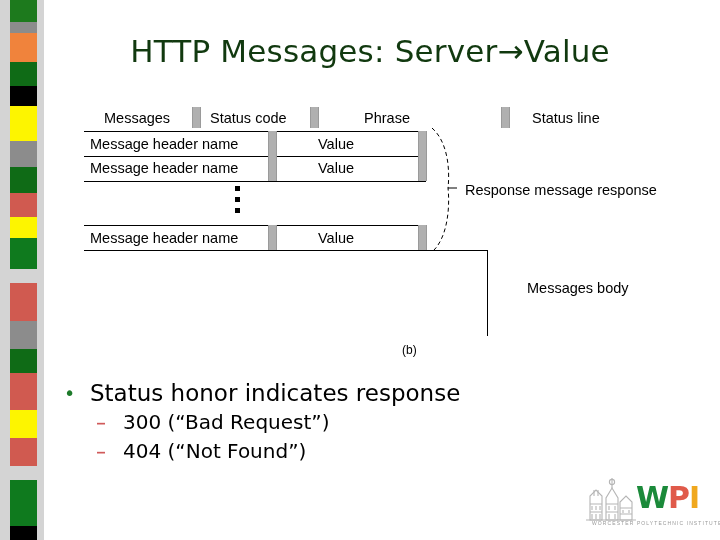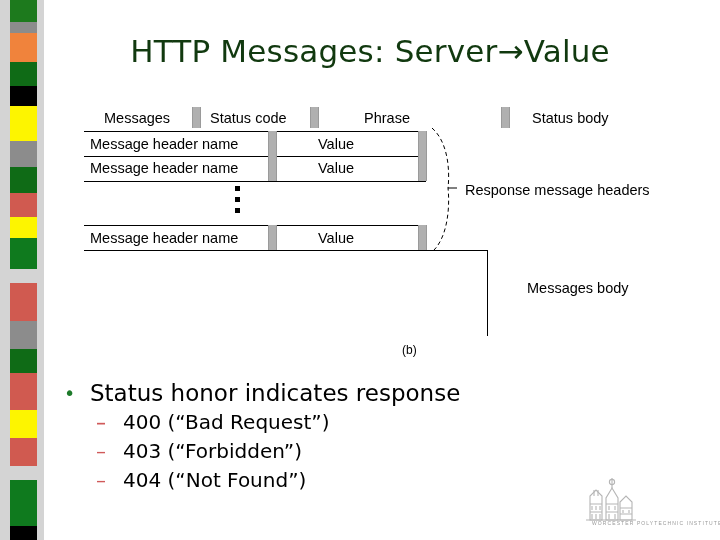--- a/index.html
+++ b/index.html
@@ -203,21 +203,21 @@
 <div id="slide-title">HTTP Messages: Server→Value</div>
 
 <div id="diagram">
 
   <div class="dg-label" style="left:104px; top:110px;">Messages</div>
   <div class="sep-bar" style="left:192px; top:107px; width:7px; height:21px;"></div>
   <div class="dg-label" style="left:210px; top:110px;">Status code</div>
   <div class="sep-bar" style="left:310px; top:107px; width:7px; height:21px;"></div>
   <div class="dg-label" style="left:364px; top:110px;">Phrase</div>
   <div class="sep-bar" style="left:501px; top:107px; width:7px; height:21px;"></div>
-  <div class="dg-label" style="left:532px; top:110px;">Status body</div>
+  <div class="dg-label" style="left:532px; top:110px;">Status line</div>
 
   <div class="hline" style="left:84px; top:131px; width:342px;"></div>
   <div class="dg-label" style="left:90px; top:136px;">Message header name</div>
   <div class="sep-bar" style="left:268px; top:131px; width:7px; height:25px;"></div>
   <div class="dg-label" style="left:318px; top:136px;">Value</div>
   <div class="sep-bar" style="left:418px; top:131px; width:7px; height:25px;"></div>
   <div class="hline" style="left:84px; top:156px; width:342px;"></div>
 
   <div class="dg-label" style="left:90px; top:160px;">Message header name</div>
   <div class="sep-bar" style="left:268px; top:156px; width:7px; height:25px;"></div>
@@ -236,43 +236,42 @@
   <div class="sep-bar" style="left:418px; top:225px; width:7px; height:25px;"></div>
   <div class="hline" style="left:84px; top:250px; width:404px;"></div>
 
   <div class="vline" style="left:487px; top:250px; height:86px;"></div>
 
   <svg style="position:absolute; left:428px; top:126px;" width="46" height="130">
     <path d="M 4 2 C 20 16, 22 44, 20 62 C 22 80, 20 112, 4 126" fill="none" stroke="#000000" stroke-width="1" stroke-dasharray="4,3"></path>
     <path d="M 20 62 L 29 62" fill="none" stroke="#000000" stroke-width="1"></path>
   </svg>
 
-  <div class="dg-label" style="left:465px; top:182px;">Response message headers</div>
+  <div class="dg-label" style="left:465px; top:182px;">Response message response</div>
 
   <div class="dg-label" style="left:527px; top:280px;">Messages body</div>
 
   <div class="dg-label small" style="left:402px; top:343px;">(b)</div>
 </div>
 
 <div id="bullets">
   <div class="bullet-l1">
     <span class="marker">•</span>
     <span>Status honor indicates response</span>
   </div>
 
   <div class="bullet-l2">
     <span class="marker">–</span>
   </div>
   <div class="bullet-l2">
     <span class="marker">–</span>
-    <span>400 (“Bad Request”)</span>
+    <span>300 (“Bad Request”)</span>
   </div>
   <div class="bullet-l2">
     <span class="marker">–</span>
-    <span>403 (“Forbidden”)</span>
   </div>
   <div class="bullet-l2">
     <span class="marker">–</span>
     <span>404 (“Not Found”)</span>
   </div>
 </div>
 
 <div id="wpi-logo">
   <svg class="bldg" viewBox="0 0 52 48">
     <g fill="none" stroke="#b5b5b5" stroke-width="1.1">
@@ -286,14 +285,17 @@
       <circle cx="26" cy="8" r="2.6"></circle>
       <path d="M20 30 L32 30 M20 38 L32 38"></path>
       <path d="M23 32 L23 36 M29 32 L29 36"></path>
       <path d="M23 40 L23 45 M29 40 L29 45"></path>
       <path d="M34 46 L34 28 L40 22 L46 28 L46 46 Z"></path>
       <path d="M34 34 L46 34 M34 40 L46 40"></path>
       <path d="M37 36 L37 39 M43 36 L43 39"></path>
       <path d="M0 46 L50 46"></path>
     </g>
   </svg>
+  <div class="wordmark">
+    <span class="w">W</span><span class="p">P</span><span class="i">I</span>
+  </div>
   <div class="tagline">WORCESTER POLYTECHNIC INSTITUTE</div>
 </div>
 
 </body></html>

